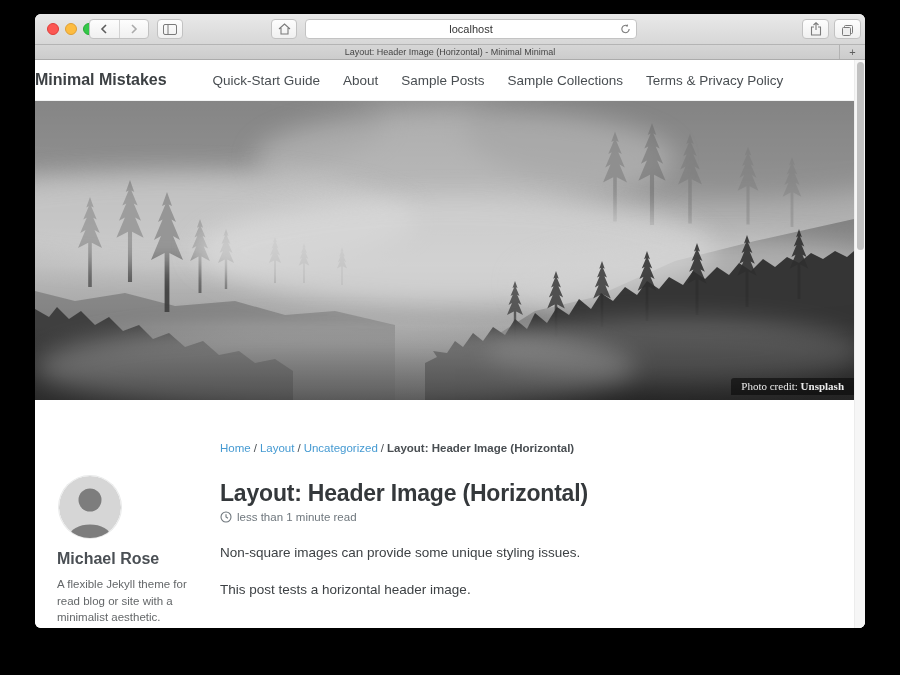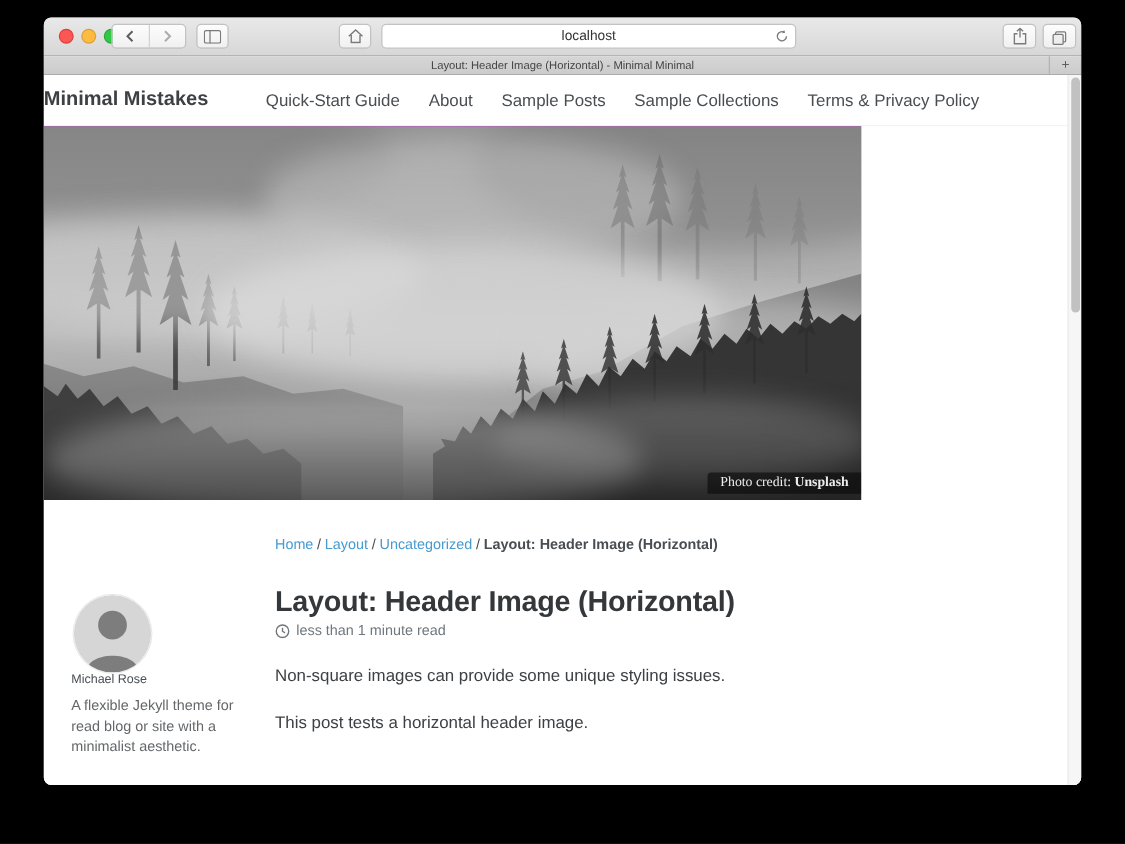--- a/index.html
+++ b/index.html
@@ -38,33 +38,33 @@
   .scrollbar{position:absolute;right:0;top:0;bottom:0;width:11px;background:#f6f6f6;
     border-left:1px solid #ececec;box-sizing:border-box;}
   .thumb{position:absolute;left:2px;top:2px;width:7px;height:188px;border-radius:4px;background:#c1c1c1;}
   
   .masthead{height:41px;display:flex;align-items:center;
     border-bottom:1px solid #f2f3f3;box-sizing:border-box;width:819px;}
   .site-title{font-size:16px;font-weight:bold;color:#3d4144;margin-right:46px;cursor:pointer;}
   .nav{display:flex;gap:23px;}
   .nav span{font-size:13.5px;color:#494e52;cursor:pointer;}
   
-  .hero{position:relative;width:654px;height:299px;overflow:hidden;background:#a21caf;}
+  .hero{position:relative;width:819px;height:299px;overflow:hidden;background:#000000;}
   .hero svg{display:block;width:100%;height:100%;}
   .caption{position:absolute;right:0;bottom:5px;background:rgba(10,10,10,.62);color:#ededed;
     font-family:"Liberation Serif",serif;font-size:11px;padding:2px 10px 3px;border-radius:3px 0 0 0;}
   .caption b{font-weight:bold;}
   
   .content{display:flex;padding:30px 20px 0 22px;}
   .sidebar{width:163px;flex-shrink:0;}
   .avatar{margin-top:46px;margin-left:2px;width:62px;height:62px;border-radius:50%;overflow:hidden;
     box-shadow:0 0 0 1px #e9eaea;}
-  .author-name{margin-top:0;font-size:10px;font-weight:normal;color:#4a4f54;}
+  .author-name{margin-top:12px;font-size:16px;font-weight:bold;color:#4a4f54;}
   .author-bio{margin-top:8px;font-size:11.5px;line-height:1.45;color:#646769;width:148px;}
-  .main{flex:1;}
+  .main{flex:1;margin-top:12px;}
   .breadcrumb{font-size:11.5px;color:#494e52;margin-bottom:26px;}
   .breadcrumb a{color:#459ad2;text-decoration:none;cursor:pointer;}
   .breadcrumb .sep{margin:0 3px;}
   .breadcrumb .current{font-weight:bold;}
   h1.post-title{font-size:23px;margin:0 0 4px;color:#34383b;letter-spacing:-.2px;}
   .meta{display:flex;align-items:center;gap:5px;font-size:11.5px;color:#6f777d;margin-bottom:20px;}
   .main p{font-size:13.5px;color:#3d4144;margin:0 0 17px;line-height:1.5;}
   .icon{display:inline-flex;align-items:center;justify-content:center;}
 </style>
 </head>

